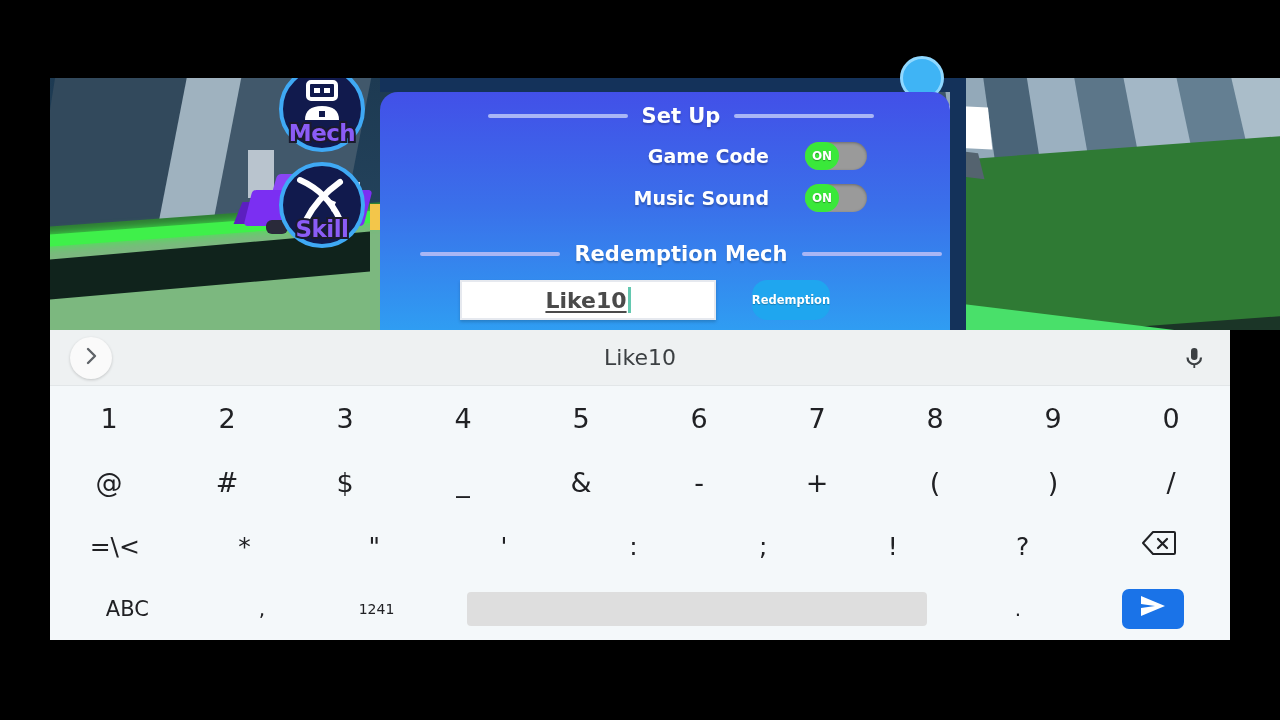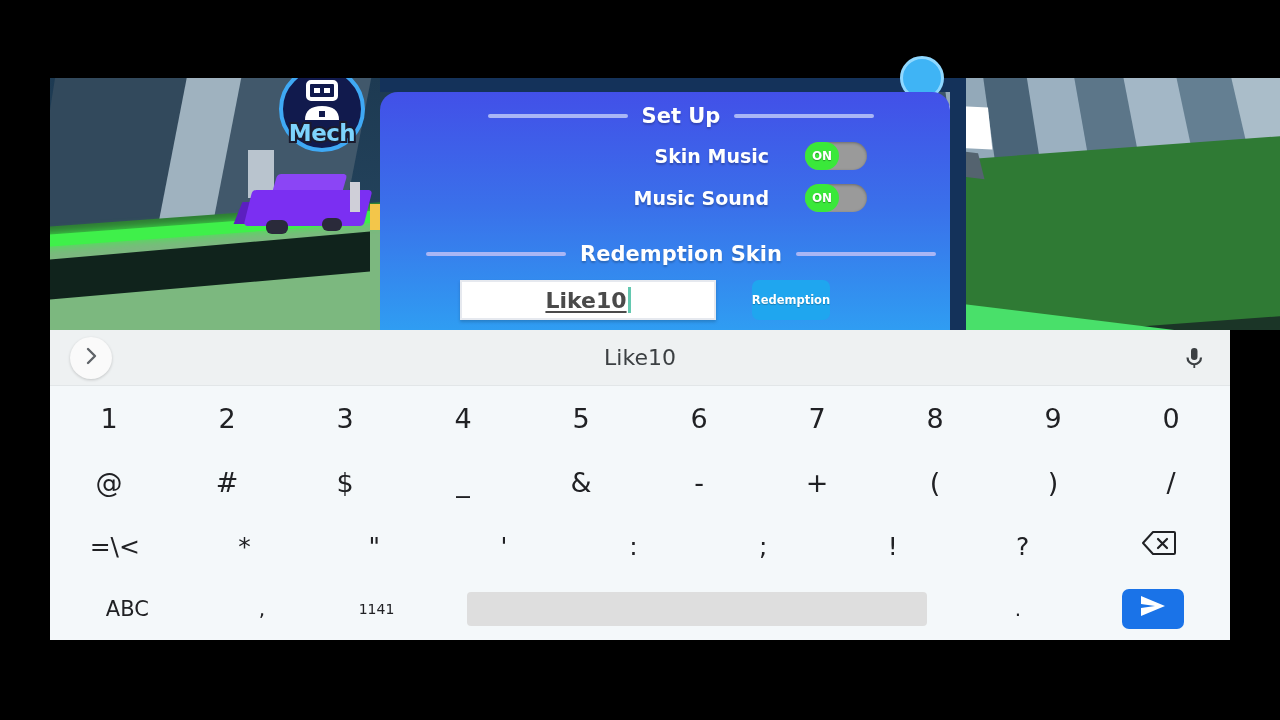--- a/index.html
+++ b/index.html
@@ -101,21 +101,21 @@
   .side-btns{ position:absolute; left:229px; top:-12px; width:86px; }
   .sbtn{
     position:relative; width:86px; height:86px; border-radius:50%;
     background:#111a4d; border:4px solid #3fa9f5; margin-bottom:10px;
     display:flex; align-items:center; justify-content:center;
   }
   .sbtn .glyph{ position:absolute; top:10px; left:0; right:0;
     display:flex; align-items:center; justify-content:center; }
   .sbtn .lab{
     position:absolute; bottom:2px; left:0; right:0; text-align:center;
-    color:#7dd3fc; font-weight:bold; font-size:23px;
+    color:#8b5cf6; font-weight:bold; font-size:23px;
     -webkit-text-stroke:4px #1b1b2e; paint-order:stroke fill;
     font-family:"DejaVu Sans", sans-serif; letter-spacing:-0.5px;
   }
 
   
   .panel{
     position:absolute; left:380px; top:92px; width:570px; height:238px;
     border-radius:18px 18px 0 0;
     background:linear-gradient(180deg,#4250e8 0%,#3a70ea 48%,#2f9df2 100%);
     overflow:hidden;
@@ -171,21 +171,21 @@
   .codefield .val{
     color:#4a4a4a; font-weight:bold; font-size:22px;
     text-decoration:underline; text-underline-offset:3px;
     font-family:"DejaVu Sans", sans-serif;
   }
   .caret{
     display:inline-block; width:3px; height:26px; background:#63c8b0;
     margin-left:1px; vertical-align:-5px;
   }
   .redeem-btn{
-    width:78px; height:40px; border-radius:7px; background:#1fa6ef;
+    width:78px; height:40px; border-radius:15px; background:#1fa6ef;
     display:flex; align-items:center; justify-content:center;
     color:#fff; font-weight:bold; font-size:11.5px;
     font-family:"DejaVu Sans", sans-serif;
     text-shadow:0 1px 1px rgba(0,0,0,.25);
   }
   .close-circle{
     position:absolute; left:900px; top:56px; width:44px; height:44px;
     border-radius:50%; background:#3fb4f5; border:3px solid #8fd8ff;
   }
 
@@ -284,53 +284,63 @@
             <rect x="15" y="8" width="6" height="5" fill="#fff"></rect>
             <rect x="25" y="8" width="6" height="5" fill="#fff"></rect>
             <path d="M6 40 q0-14 17-14 q17 0 17 14 z" fill="#fff"></path>
             <rect x="20" y="31" width="6" height="6" fill="#111a4d"></rect>
           </svg>
         </span>
         <span class="lab">Mech</span>
       </div>
 
 
+      <div class="sbtn">
+        <span class="glyph">
+          <svg width="52" height="48" viewBox="0 0 52 48">
+            <path d="M4 4 C22 12 36 26 44 44" stroke="#fff" stroke-width="6" fill="none" stroke-linecap="round"></path>
+            <path d="M44 6 C30 16 18 28 10 44" stroke="#fff" stroke-width="6" fill="none" stroke-linecap="round"></path>
+            <path d="M30 22 l10 4 l-4 10 z" fill="#fff"></path>
+          </svg>
+        </span>
+        <span class="lab">Skill</span>
+      </div>
 
     </div>
   </div>
 
   <div class="panel-topbar"></div>
   <div class="panel-edge"></div>
   <div class="close-circle"></div>
 
   <div class="panel">
 
     <div class="hdr">
       <span class="rule"></span>
       <span class="ttl">Set Up</span>
       <span class="rule"></span>
     </div>
 
     <div class="row">
-      <span class="rlabel">Skin Music</span>
+      <span class="rlabel">Game Code</span>
       <span class="toggle">
         <span class="knob">ON</span>
       </span>
     </div>
 
     <div class="row">
       <span class="rlabel">Music Sound</span>
       <span class="toggle">
         <span class="knob">ON</span>
       </span>
     </div>
 
     <div class="hdr hdr2">
       <span class="rule"></span>
-      <span class="ttl">Redemption Skin</span>
+      <span class="ttl">Redemption Mech</span>
       <span class="rule"></span>
     </div>
 
     <div class="coderow">
       <div class="codefield">
         <span class="val">Like10</span>
           <span class="caret"></span>
       </div>
       <div class="redeem-btn">
         <span>Redemption</span>
@@ -401,21 +411,21 @@
             <path d="M17 9 L26 18 M26 9 L17 18" stroke="#202124" stroke-width="2.2" stroke-linecap="round"></path>
           </svg>
         </span>
       </div>
     </div>
 
     <div class="krow r4">
       <div class="key abc">ABC</div>
       <div class="key small">,</div>
       <div class="key num1234">
-        <span style="display:block">11</span>
+        <span style="display:block">12</span>
         <span style="display:block">41</span>
       </div>
       <div class="key space">
         <div class="spacebar"></div>
       </div>
       <div class="key small">.</div>
       <div class="key send">
         <div class="sendbtn">
           <span>
             <svg width="30" height="26" viewBox="0 0 30 26">

